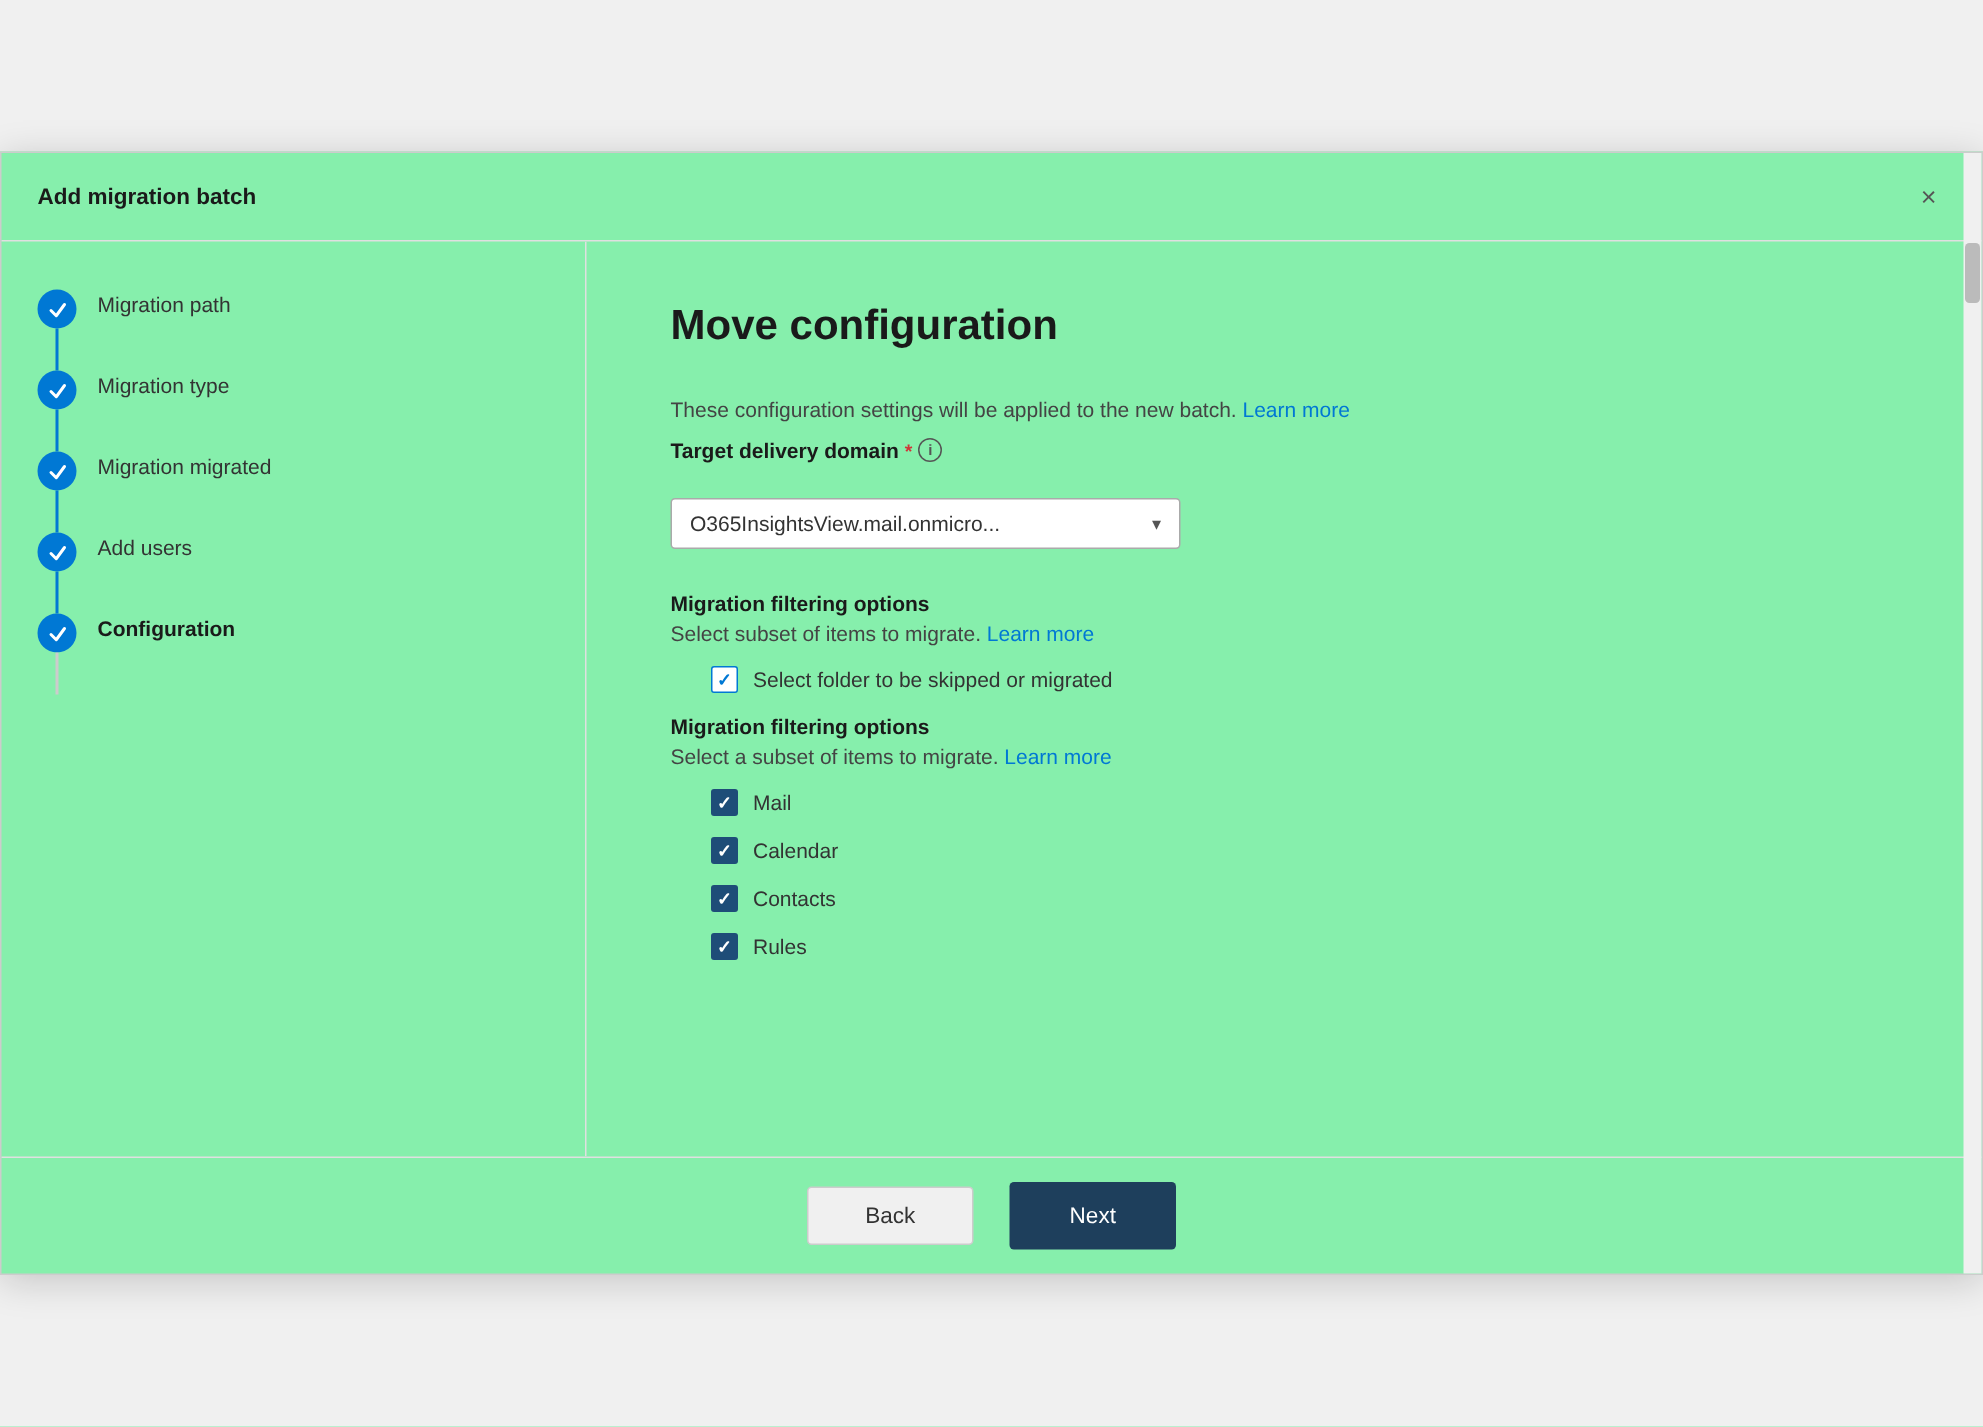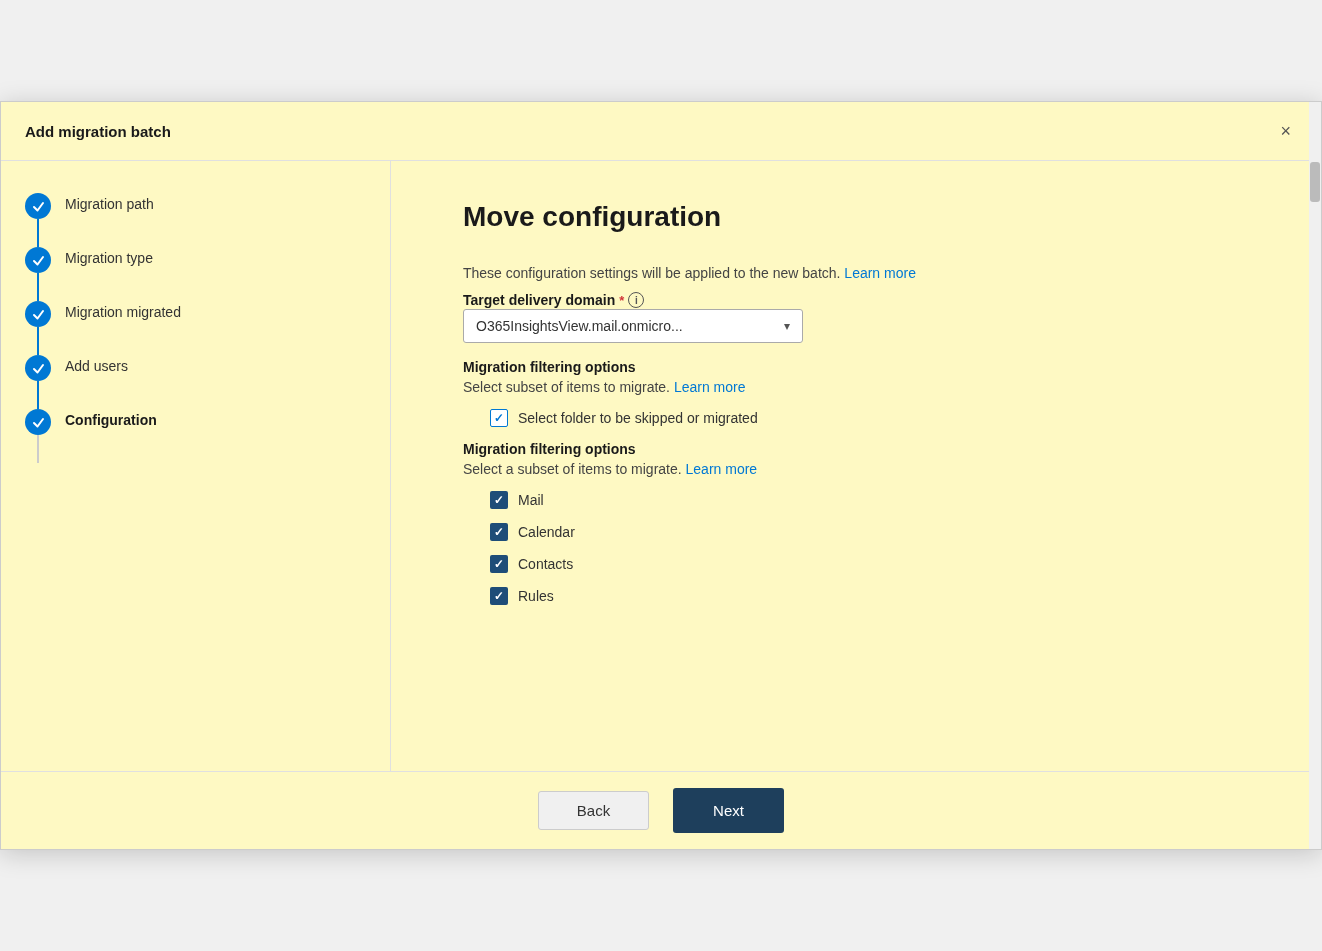--- a/index.html
+++ b/index.html
@@ -7,21 +7,21 @@
       font-family: 'Segoe UI', -apple-system, BlinkMacSystemFont, sans-serif;
       background: #f0f0f0;
       display: flex;
       align-items: center;
       justify-content: center;
       min-height: 100vh;
     }
     .dialog {
       width: 1322px;
       height: 749px;
-      background: #fef9c3;
+      background: #86efac;
       border: 1px solid #ccc;
       display: flex;
       flex-direction: column;
       position: relative;
       box-shadow: 0 4px 24px rgba(0,0,0,0.18);
     }
     .dialog-header {
       display: flex;
       align-items: center;
       justify-content: space-between;
@@ -40,21 +40,20 @@
       cursor: pointer;
       font-size: 18px;
       color: #555;
       padding: 4px 6px;
       line-height: 1;
     }
     .dialog-body {
       display: flex;
       flex: 1;
       overflow: hidden;
-      gap: 16px;
     }
     
     .sidebar {
       width: 390px;
       border-right: 1px solid #e0e0e0;
       padding: 32px 24px;
       display: flex;
       flex-direction: column;
       gap: 0;
       flex-shrink: 0;
@@ -152,21 +151,21 @@
     }
     .learn-more-link {
       color: #0078d4;
       text-decoration: none;
       cursor: pointer;
     }
     .section-label {
       font-size: 14px;
       font-weight: 600;
       color: #1a1a1a;
-      margin-bottom: 1px;
+      margin-bottom: 24px;
       display: flex;
       align-items: center;
       gap: 4px;
     }
     .required-star {
       color: #d13438;
       font-size: 13px;
     }
     .info-icon {
       display: inline-flex;
@@ -186,21 +185,21 @@
       align-items: center;
       justify-content: space-between;
       border: 1px solid #aaa;
       border-radius: 3px;
       padding: 8px 12px;
       width: 340px;
       font-size: 14px;
       color: #333;
       cursor: pointer;
       background: #fff;
-      margin-bottom: 16px;
+      margin-bottom: 28px;
     }
     .dropdown-field .chevron {
       font-size: 12px;
       color: #555;
     }
     .filter-section-title {
       font-size: 14px;
       font-weight: 700;
       color: #1a1a1a;
       margin-bottom: 4px;

